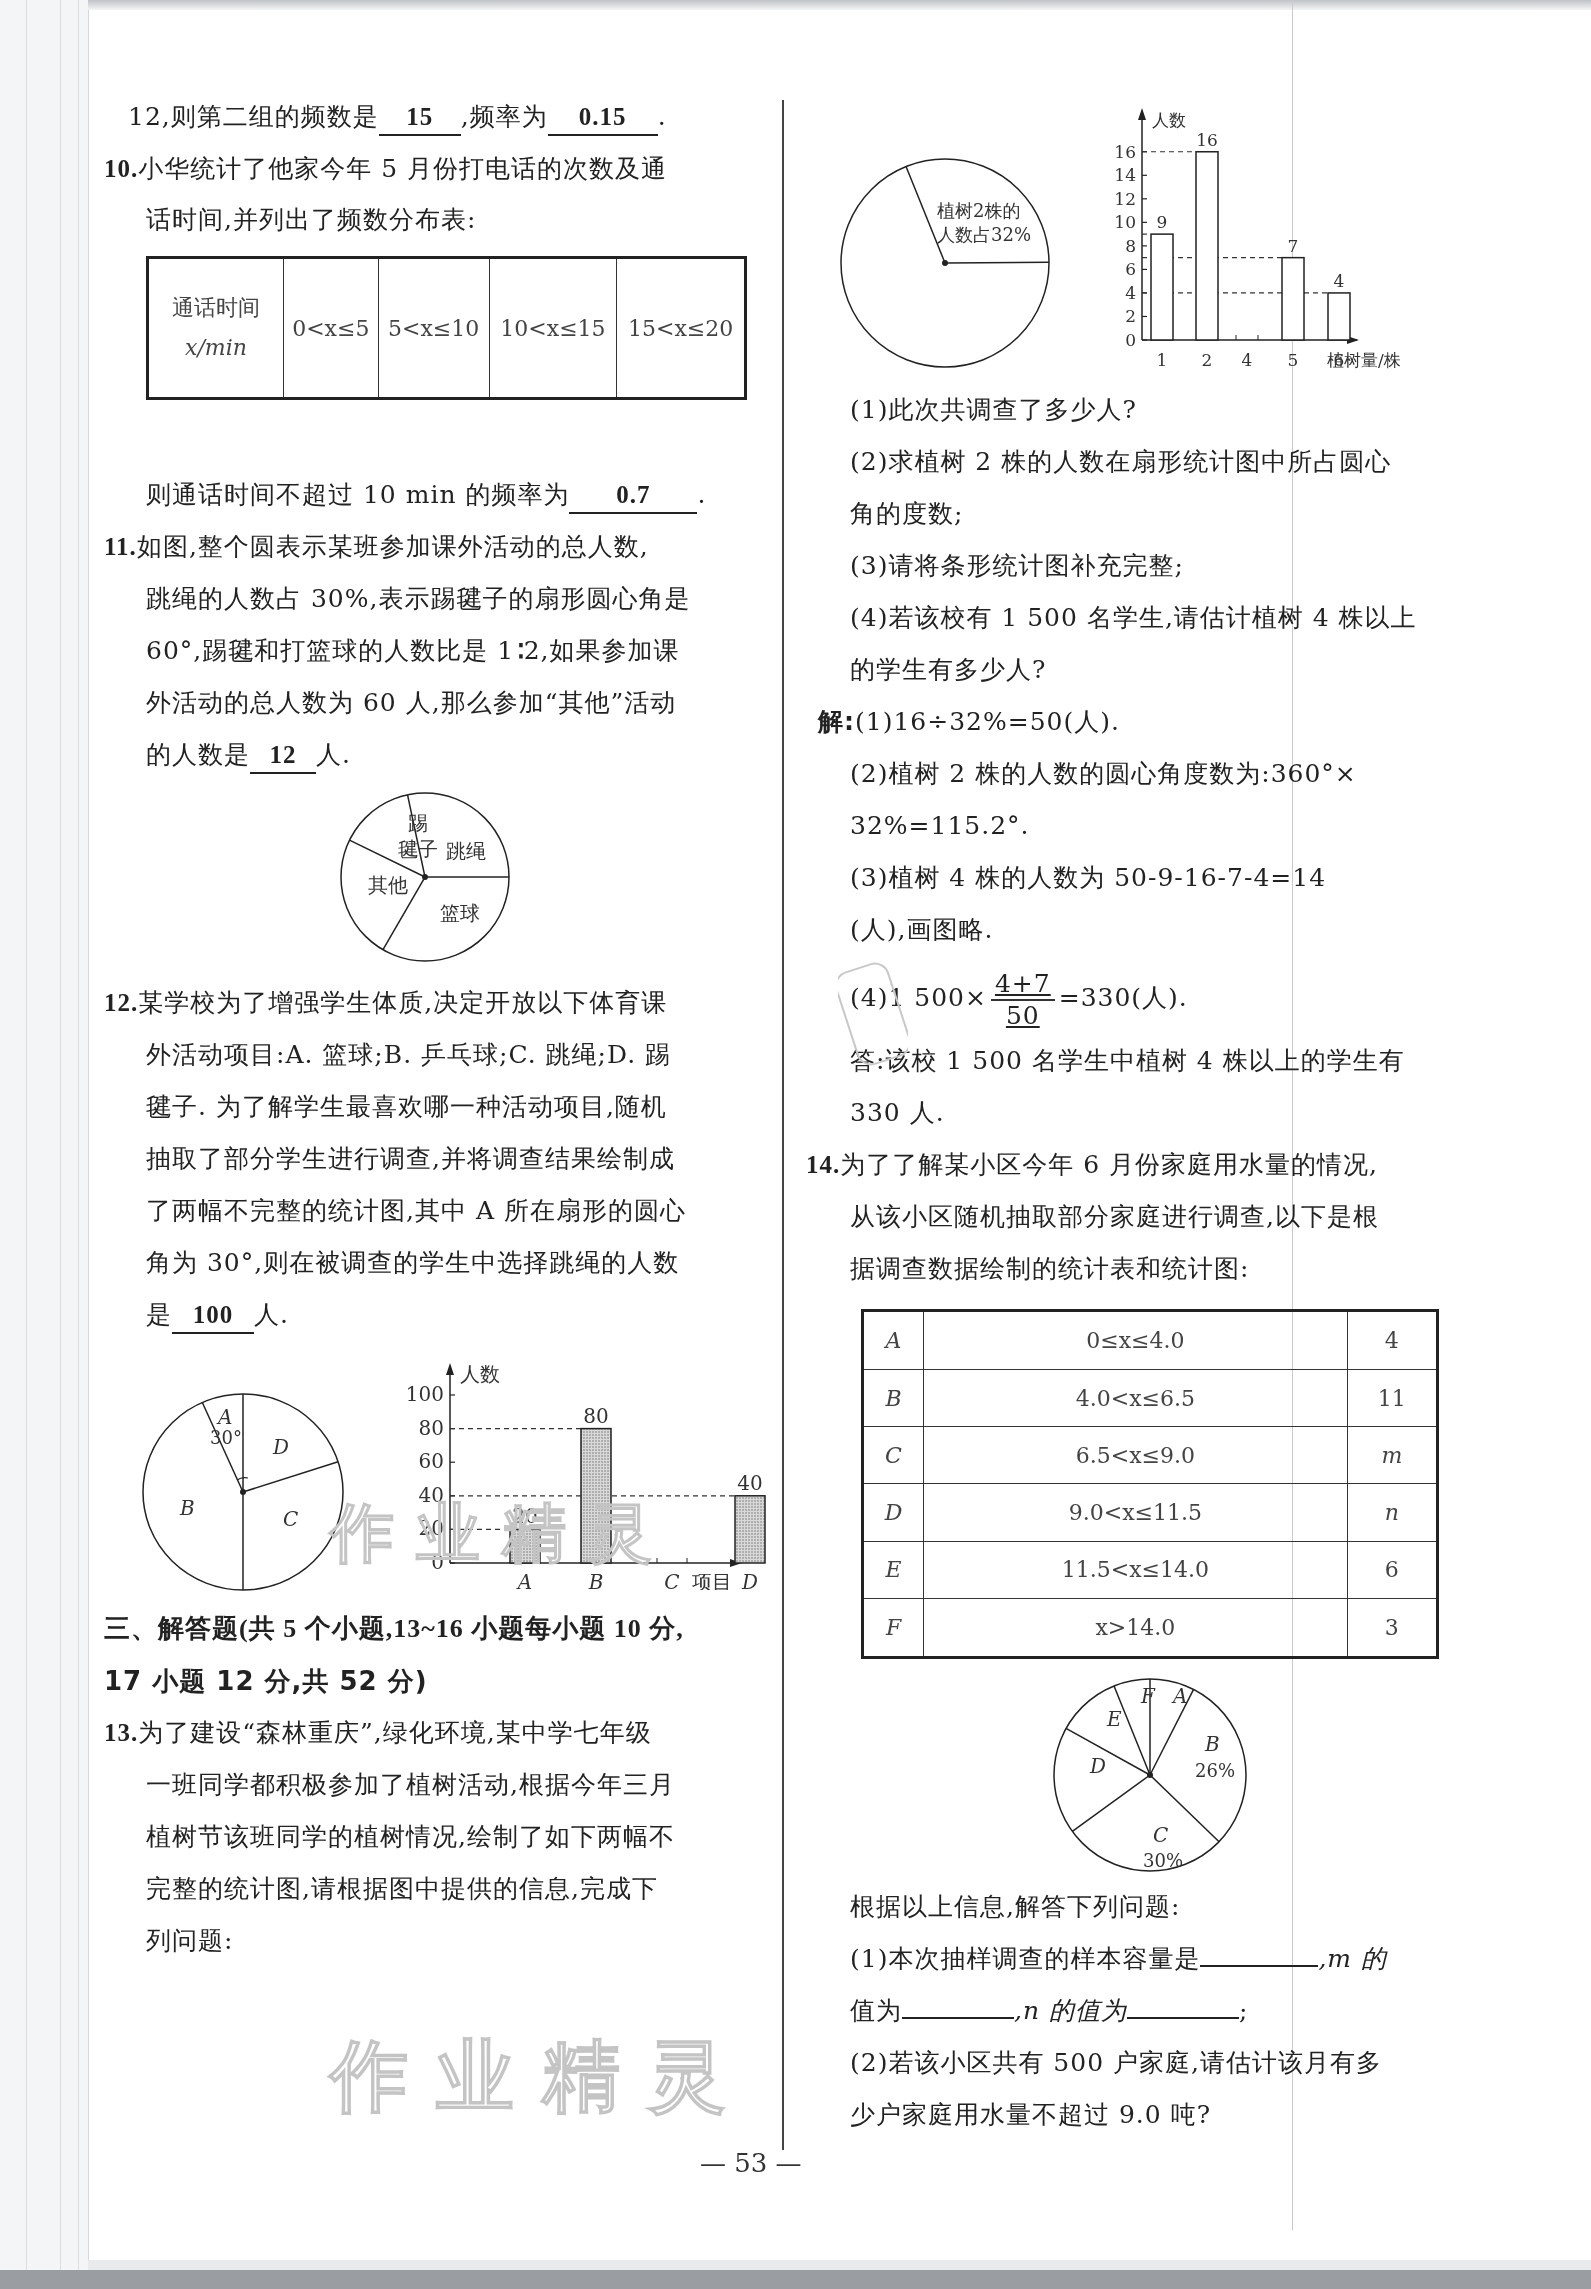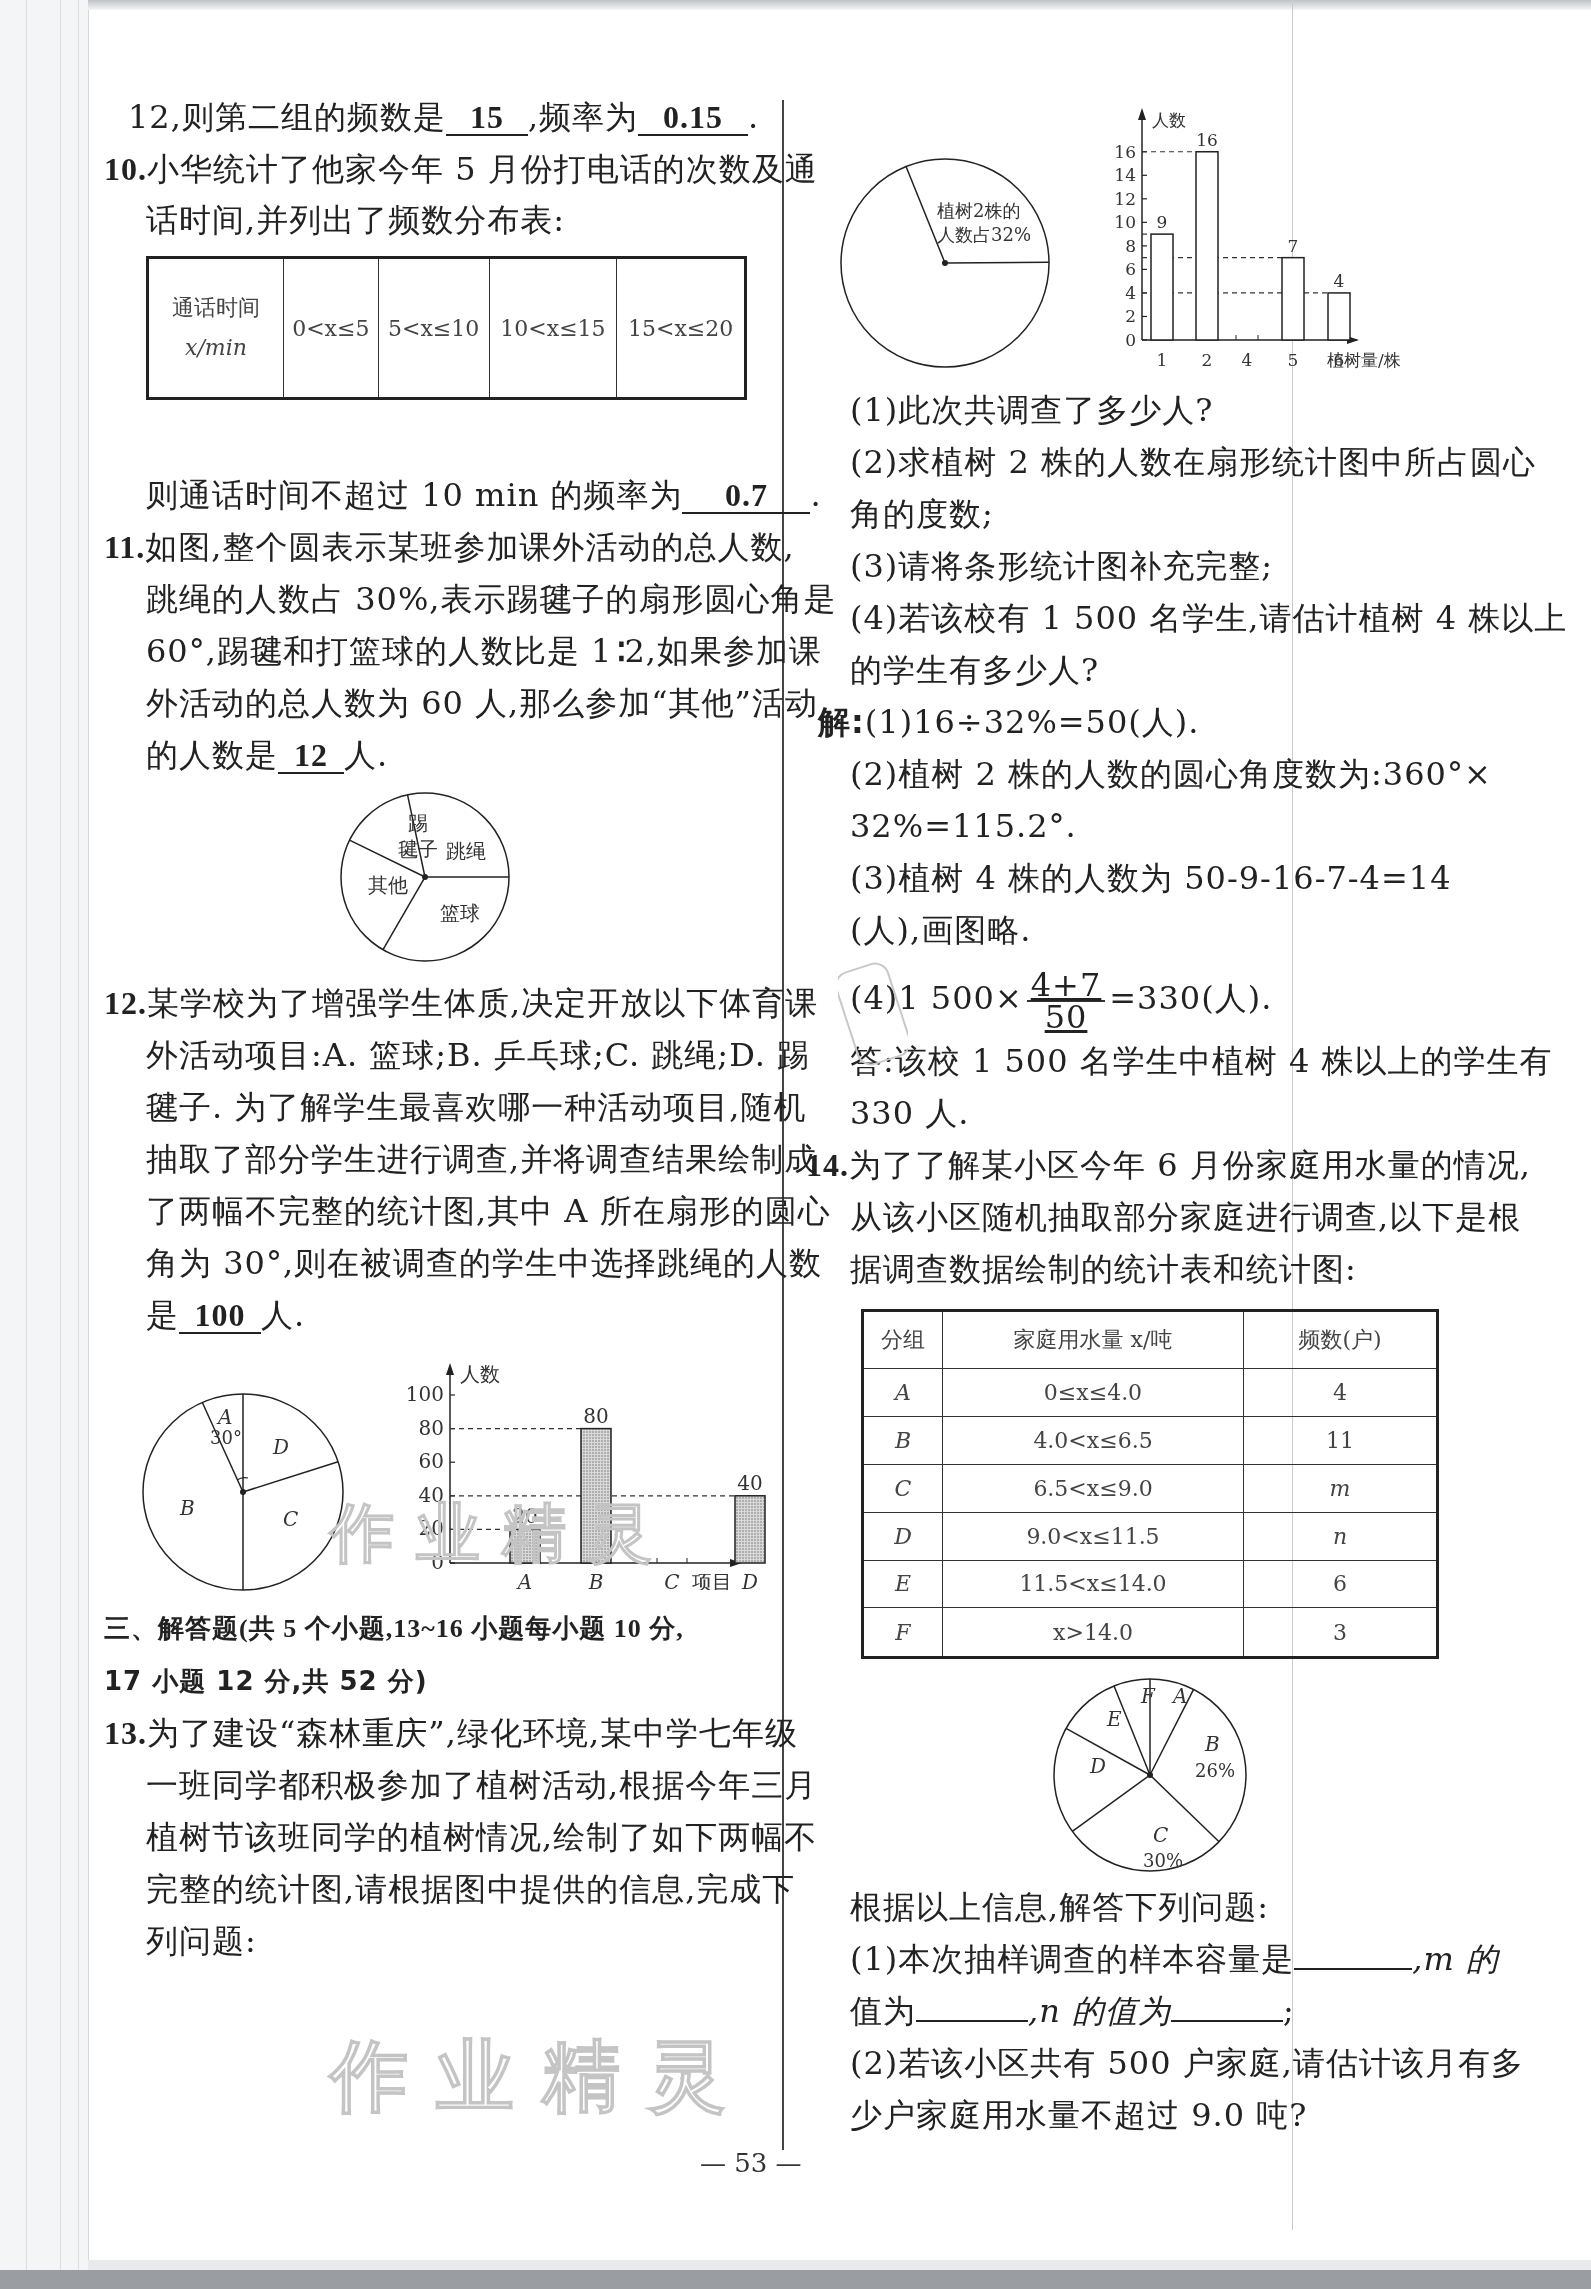--- a/index.html
+++ b/index.html
@@ -6,21 +6,21 @@
   body{width:1591px;height:2289px;background:#e9eaec;position:relative;overflow:hidden;
        font-family:"DejaVu Serif","Liberation Serif",serif;color:#222;}
   .page{position:absolute;left:88px;top:10px;width:1503px;height:2250px;background:#fff;
         border-left:1px solid #d8d8d8;}
   .topshade{position:absolute;left:88px;top:0;width:1503px;height:12px;background:linear-gradient(#bfc3c8,#fff);}
   .bottomshade{position:absolute;left:0;top:2270px;width:1591px;height:19px;background:#9a9da1;}
   .leftmargin{position:absolute;left:0;top:0;width:88px;height:2289px;background:#f4f5f6;}
   .leftmargin .ln{position:absolute;top:0;width:1px;height:2289px;background:#ddd;}
   .col-divider{position:absolute;left:782px;top:100px;width:2px;height:2050px;background:#444;}
   .scanline{position:absolute;left:1292px;top:0;width:1px;height:2230px;background:#c9c9cf;}
-  .line{position:absolute;font-size:32px;line-height:34px;white-space:nowrap;letter-spacing:1px;}
+  .line{position:absolute;font-size:25px;line-height:34px;white-space:nowrap;letter-spacing:1px;}
   .num{font-weight:bold;font-family:"Liberation Serif",serif;}
   .ans{display:inline-block;border-bottom:2px solid #222;text-align:center;font-weight:bold;font-family:"Liberation Serif",serif;}
   .blank{display:inline-block;border-bottom:2px solid #222;}
   .it{font-style:italic;}
   .bold{font-weight:bold;}
   table.t{position:absolute;border-collapse:collapse;border:3px solid #222;font-size:22px;color:#444;}
   table.t td{border:1.5px solid #333;text-align:center;}
   svg text{font-family:"DejaVu Serif","Liberation Serif",serif;}
   .wm{position:absolute;font-size:78px;color:transparent;-webkit-text-stroke:1px #c4c4c4;letter-spacing:28px;
       font-family:"DejaVu Sans",sans-serif;font-weight:bold;}
@@ -261,25 +261,20 @@
 </svg>
 
 <div class="line" style="left:806px;top:1148px">
   <span class="num">14.</span><span>为了了解某小区今年 6 月份家庭用水量的情况,</span>
 </div>
 <div class="line" style="left:850px;top:1200px">从该小区随机抽取部分家庭进行调查,以下是根</div>
 <div class="line" style="left:850px;top:1252px">据调查数据绘制的统计表和统计图:</div>
 
 <table class="t" id="q14-table" style="left:861px;top:1309px;width:578px;height:350px">
   <tbody>
-      <tr>
-    <td style="width:76px">分组</td>
-    <td style="width:298px">家庭用水量 x/吨</td>
-    <td>频数(户)</td>
-  </tr>
   <tr>
         <td class="it">A</td>
         <td>0≤x≤4.0</td>
         <td>4</td>
       </tr>
   <tr>
         <td class="it">B</td>
         <td>4.0&lt;x≤6.5</td>
         <td>11</td>
       </tr>

